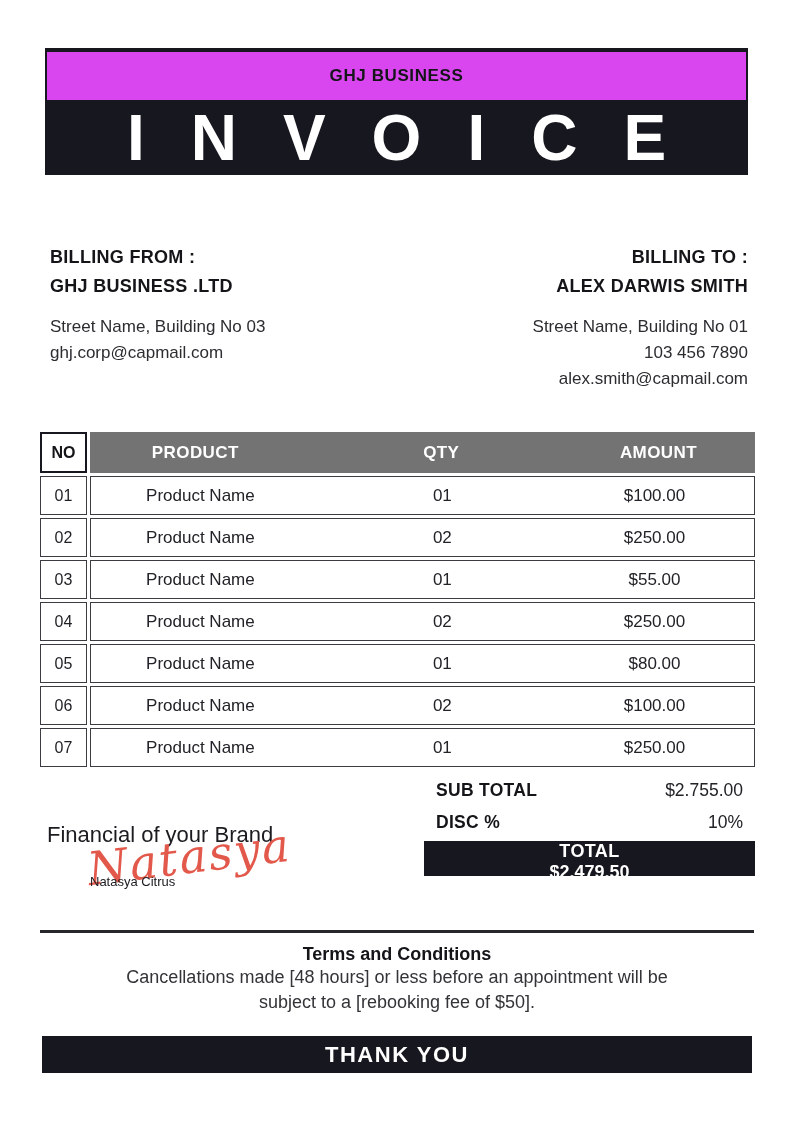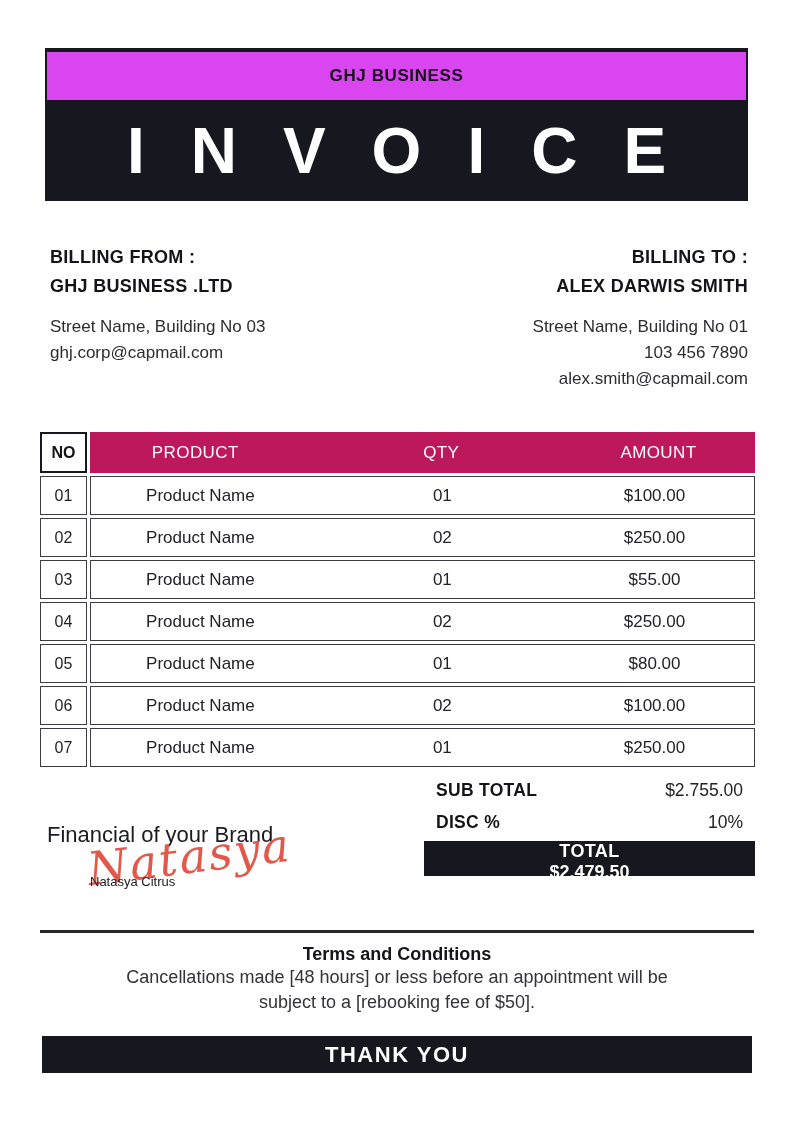--- a/index.html
+++ b/index.html
@@ -26,21 +26,21 @@
     border: 2px solid #17171f;
     border-top-width: 4px;
     border-bottom: none;
     display: flex; align-items: center; justify-content: center;
     font-weight: 700;
     font-size: 17px;
     letter-spacing: 0.6px;
     color: #141419;
   }
   .invoice-band {
-    height: 101px;
+    height: 75px;
     background: #17171f;
     display: flex; align-items: center; justify-content: center;
     color: #ffffff;
     font-weight: 700;
     font-size: 64px;
     letter-spacing: 46px;
     text-indent: 46px;
     white-space: nowrap;
   }
 
@@ -63,23 +63,23 @@
   }
   .t-head .no-cell {
     background: #ffffff;
     border: 2px solid #17171f;
     font-weight: 700;
     color: #141419;
   }
   .t-body-row .no-cell { border: 1.5px solid #3b3b41; }
   .main-cells { flex: 1; display: flex; align-items: center; }
   .t-head .main-cells {
-    background: #be185d;
-    color: #ffffff;
-    font-weight: 400;
+    background: #737373;
+    color: #ffffff;
+    font-weight: 700;
     font-size: 17px;
     letter-spacing: 0.4px;
     gap: 13px;
   }
   .t-body-row .main-cells {
     border: 1.5px solid #3b3b41;
     font-size: 17px;
     color: #222228;
   }
   .col-product { width: 33%; text-align: center; }

